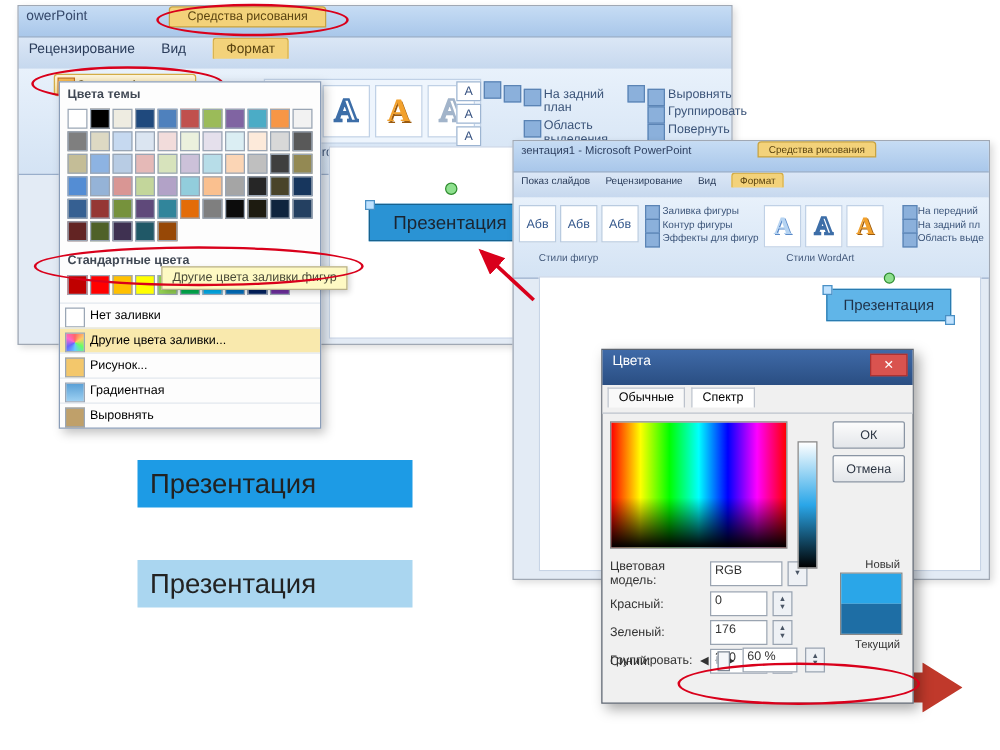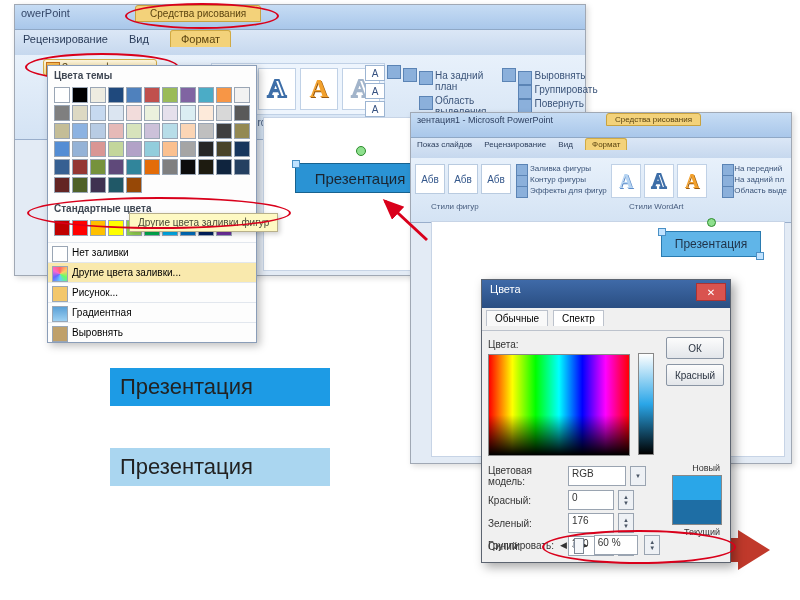--- a/index.html
+++ b/index.html
@@ -540,23 +540,22 @@
       <span>Цвета</span>
       <div class="dlg-close">✕</div>
     </div>
     <div class="dlg-tabs">
       <span class="dlg-tab">Обычные</span>
       <span class="dlg-tab active">Спектр</span>
     </div>
     <div class="dlg-body">
       <div class="okcol">
         <div class="btn">ОК</div>
-        <div class="btn">Красный</div>
-      </div>
-      <div class="dlg-lbl">Цвета:</div>
+        <div class="btn">Отмена</div>
+      </div>
       <div class="spectrum"></div>
       <div class="huebar"></div>
 
       <div style="height:6px"></div>
       <div class="rgbrow">
         <label>Цветовая модель:</label>
         <div class="num" style="width:50px">RGB</div>
         <div class="spin">▼</div>
       </div>
       <div class="rgbrow">

